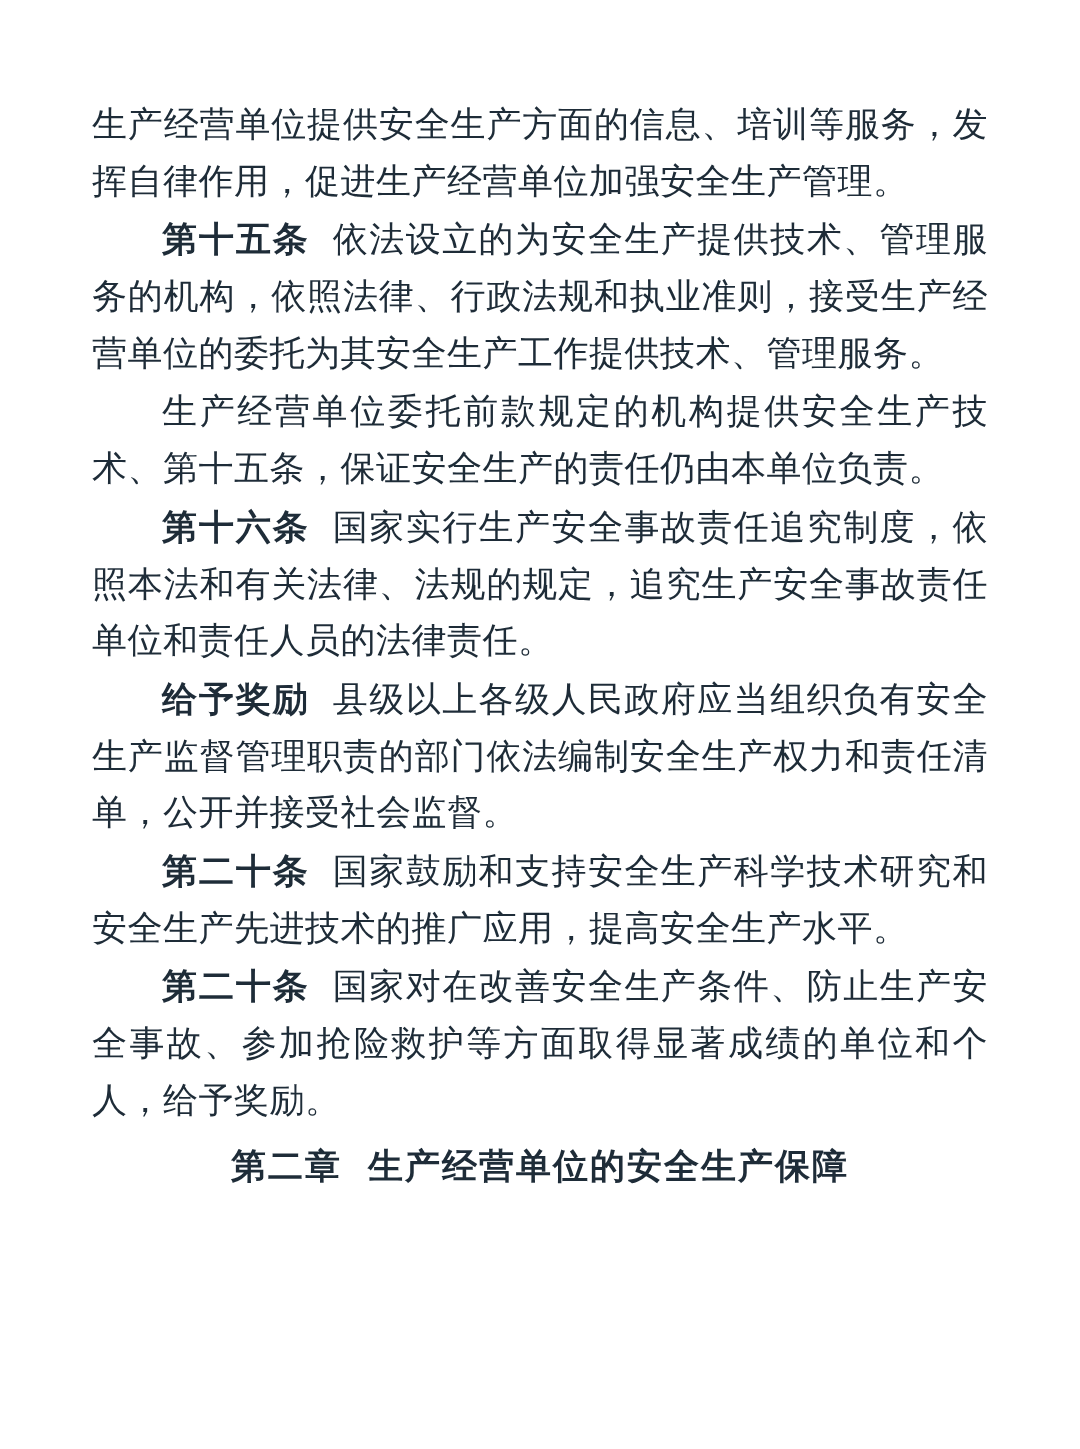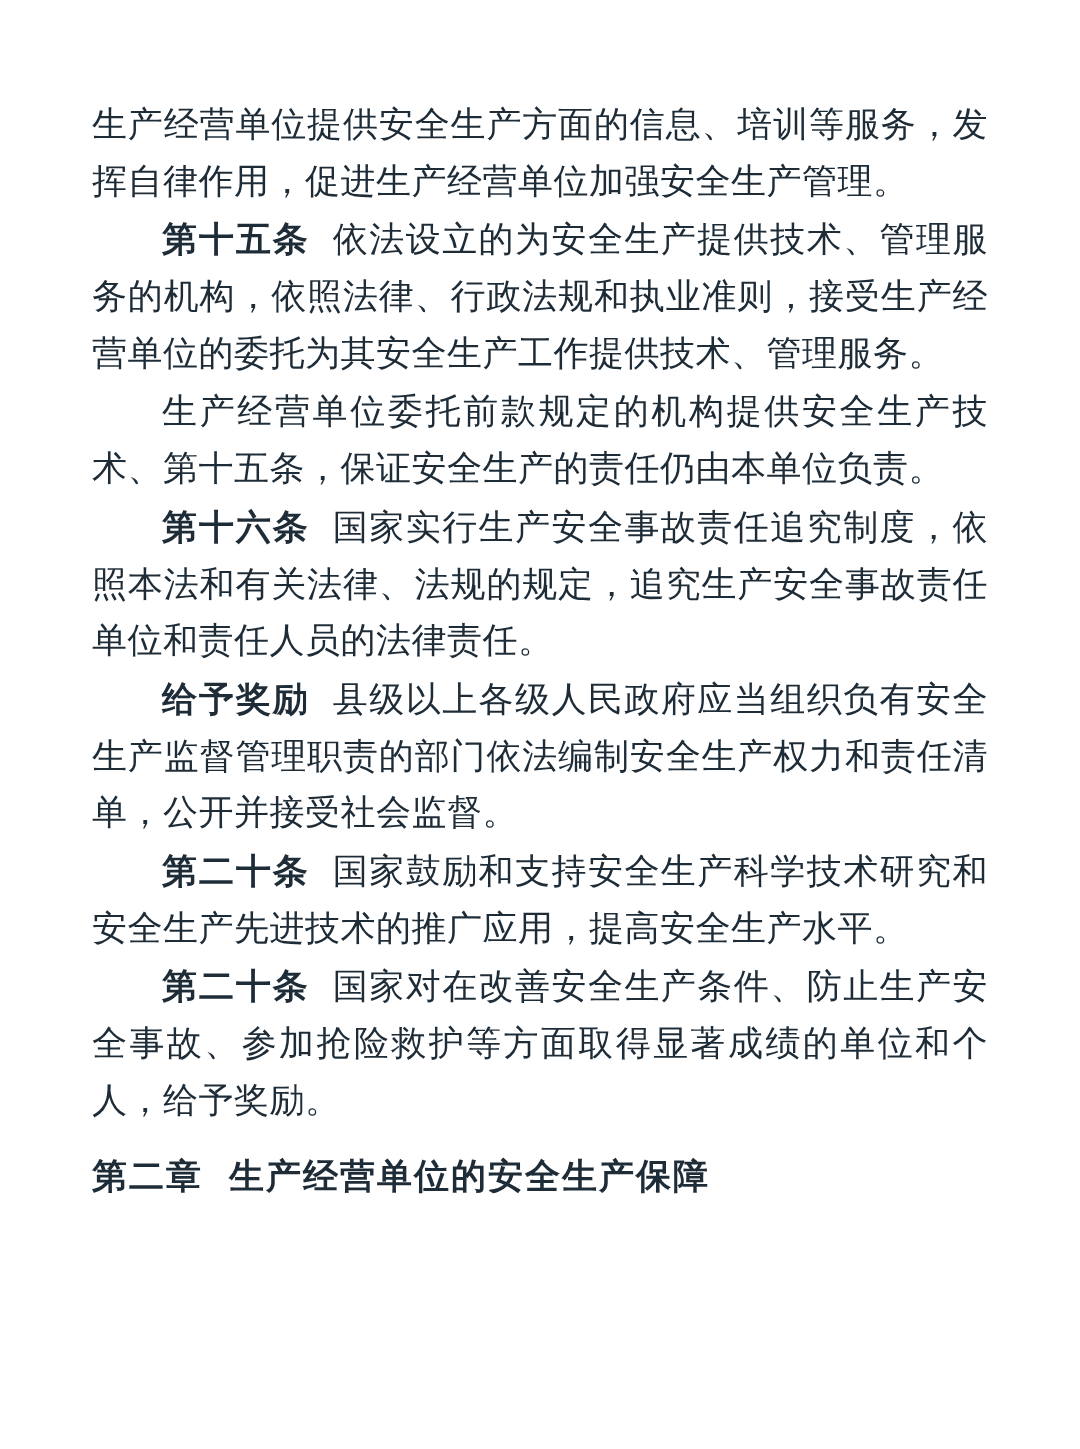--- a/index.html
+++ b/index.html
@@ -39,22 +39,22 @@
   }
   .art-num {
     font-weight: bold;
     letter-spacing: 1px;
   }
   .art-gap {
     display: inline-block;
     width: 22px;
   }
   h2.chapter {
-    margin: 20px 0 4px 0;
-    text-align: left;
+    margin: 10px 0 4px 0;
+    text-align: center;
     font-size: 35px;
     font-weight: bold;
     letter-spacing: 2px;
     line-height: 1.6;
   }
   .chapter-gap {
     display: inline-block;
     width: 26px;
   }
 </style>

